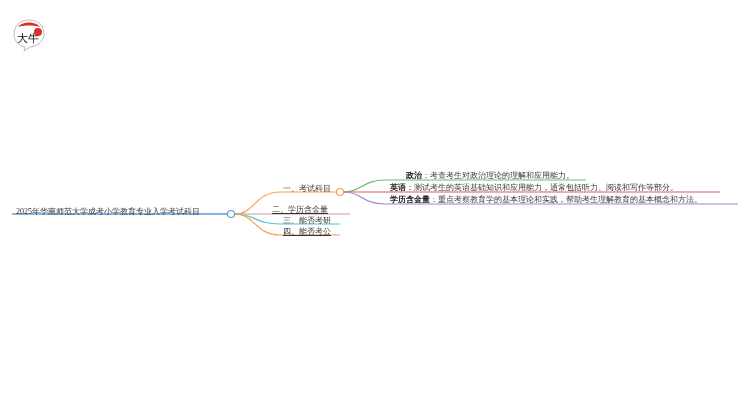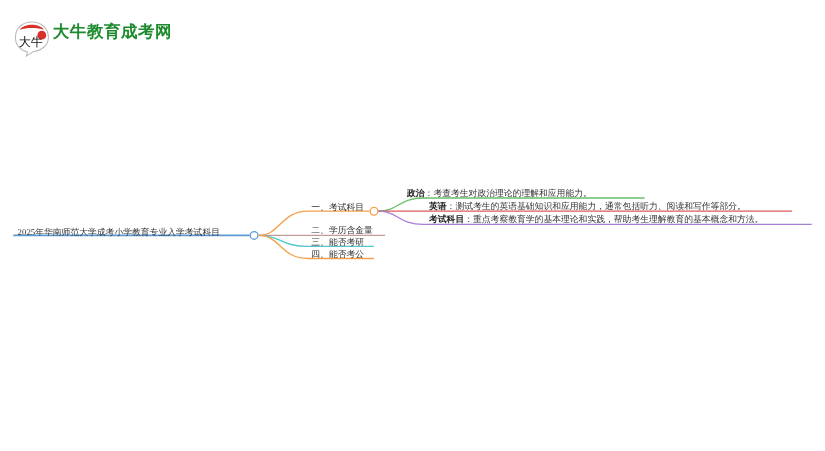--- a/index.html
+++ b/index.html
@@ -28,21 +28,20 @@
 </head>
 <body>
 
 <div class="logo">
   <svg class="logo-mark" viewBox="0 0 34 34" width="34" height="34">
     <path d="M17 2 C8 2 2 8 2 16 C2 23 7 28 13 29 L12 33 L18 29 C26 28 32 23 32 16 C32 8 26 2 17 2 Z" fill="#ffffff" stroke="#bbbbbb" stroke-width="1"></path>
     <path d="M6 9 C10 3 24 3 28 9 C22 7 12 7 6 9 Z" fill="#d9302a"></path>
     <circle cx="26" cy="14" r="4" fill="#d9302a"></circle>
     <text x="5" y="24" font-size="11" font-family="DejaVu Serif, serif" fill="#111">大牛</text>
   </svg>
-  <div class="logo-title">大牛教育成考网</div>
 </div>
 
 <svg class="map" width="750" height="410" viewBox="0 0 750 410">
 
   <line x1="12" y1="214" x2="227" y2="214" stroke="#5b9bd5" stroke-width="1.5"></line>
   <circle cx="231" cy="214" r="3.5" fill="#fff" stroke="#5b9bd5" stroke-width="1.2"></circle>
 
   <path d="M235 214 C255 214 255 192 280 192 L336 192" fill="none" stroke="#f5a04a" stroke-width="1.2"></path>
   <circle cx="340" cy="192" r="3.5" fill="#fff" stroke="#f5a04a" stroke-width="1.2"></circle>
 
@@ -53,25 +52,25 @@
   <path d="M235 214 C255 214 255 235 280 235 L340 235" fill="none" stroke="#f5a04a" stroke-width="1.2"></path>
 
   <path d="M344 192 C362 192 362 180 385 180 L586 180" fill="none" stroke="#6abf69" stroke-width="1.2"></path>
   <path d="M344 192 L720 192" fill="none" stroke="#e05a5a" stroke-width="1.2"></path>
   <path d="M344 192 C362 192 362 204 385 204 L738 204" fill="none" stroke="#a97fd6" stroke-width="1.2"></path>
 </svg>
 
 <div class="node-text root-text">2025年华南师范大学成考小学教育专业入学考试科目</div>
 
 <div class="node-text l1" style="left:283px; top:184px;text-align:right;">一、考试科目</div>
-<div class="node-text l1" style="left:283px; top:205px;">二、学历含金量</div>
+<div class="node-text l1" style="left:272px; top:205px;text-decoration:underline;">二、学历含金量</div>
 <div class="node-text l1" style="left:283px; top:216px;">三、能否考研</div>
-<div class="node-text l1" style="left:283px; top:227px;">四、能否考公</div>
+<div class="node-text l1" style="left:283px; top:227px;text-decoration:underline;">四、能否考公</div>
 
-<div class="node-text leaf" style="left:370px; top:171px;">
+<div class="node-text leaf" style="left:406px; top:171px;">
   <b>政治</b><span>：</span><span>考查考生对政治理论的理解和应用能力。</span>
 </div>
 <div class="node-text leaf" style="left:390px; top:183px;">
   <b>英语</b><span>：</span><span>测试考生的英语基础知识和应用能力，通常包括听力、阅读和写作等部分。</span>
 </div>
 <div class="node-text leaf" style="left:390px; top:195px;">
-  <b>考试科目</b><span>：</span><span>重点考察教育学的基本理论和实践，帮助考生理解教育的基本概念和方法。</span>
+  <b>学历含金量</b><span>：</span><span>重点考察教育学的基本理论和实践，帮助考生理解教育的基本概念和方法。</span>
 </div>
 
 </body></html>

